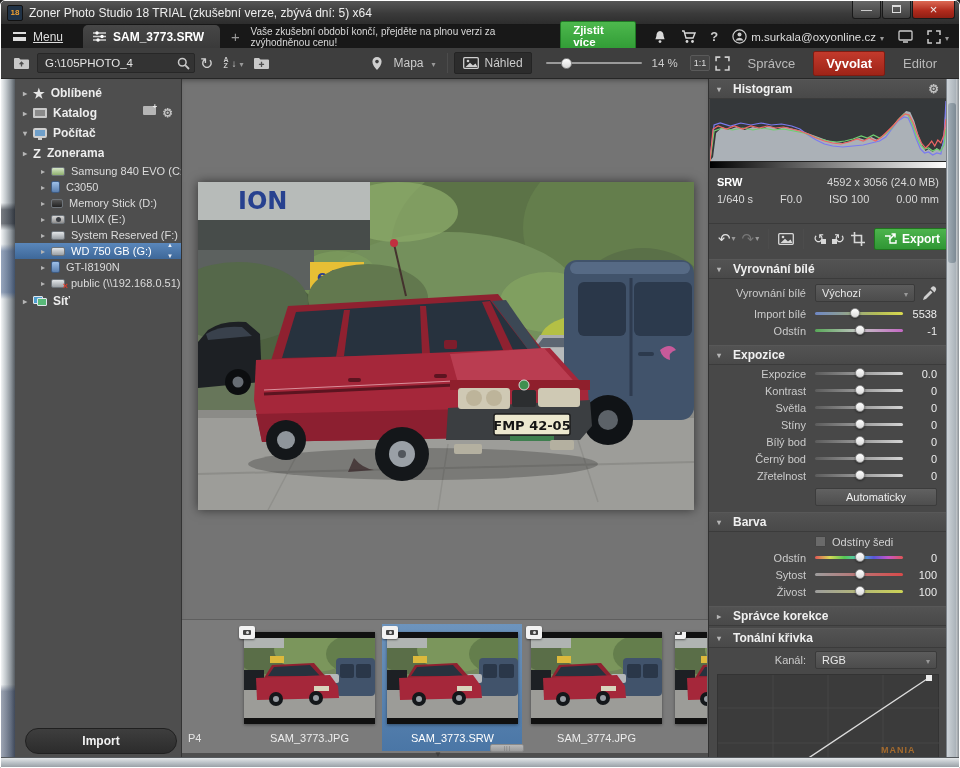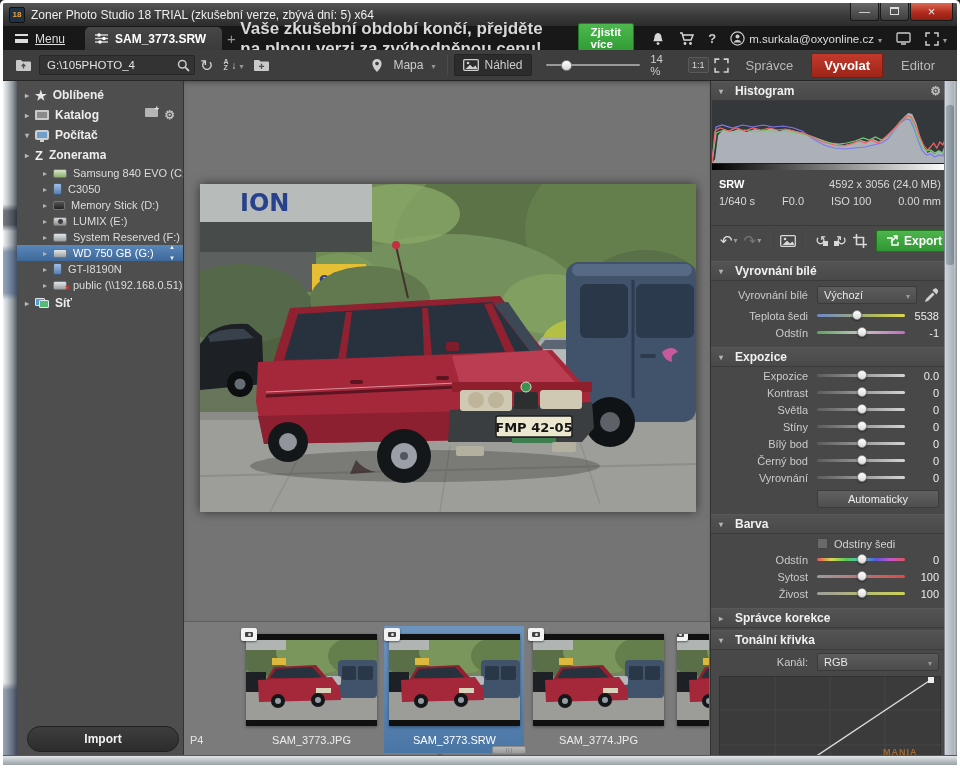--- a/index.html
+++ b/index.html
@@ -1,18 +1,18 @@
 <!DOCTYPE html>
 <html><head>
 <meta charset="utf-8">
 <style>
   * { margin:0; padding:0; box-sizing:border-box; }
   html,body { width:960px; height:768px; overflow:hidden; background:#222;
     font-family:"Liberation Sans", sans-serif; -webkit-font-smoothing:antialiased; }
-  .win { position:absolute; inset:0; background:#4e4e4e; border:3px solid #ffffff; border-radius:5px 5px 0 0; overflow:hidden; }
+  .win { position:absolute; inset:0; background:#4e4e4e; border:1px solid #ffffff; border-radius:5px 5px 0 0; overflow:hidden; }
   i { font-style:normal; display:inline-block; }
 
   
   .titlebar { position:absolute; left:0; top:0; right:0; height:24px;
     background:linear-gradient(#565656,#3a3a3a 55%,#2d2d2d); border-bottom:1px solid #171717;
     display:flex; align-items:center; color:#eee; font-size:12px; }
   .appicon { width:16px; height:16px; margin:0 6px 0 6px; background:#203246; border:1px solid #111;
     border-radius:2px; color:#f0a030; font-weight:bold; font-size:8px; display:flex; align-items:center; justify-content:center; }
   .winbtns { margin-left:auto; display:flex; margin-right:4px; margin-top:-6px; }
   .winbtn { width:29px; height:19px; border:1px solid #1a1a1a; border-top:none; border-radius:0 0 3px 3px;
@@ -24,21 +24,21 @@
   
   .menubar { position:absolute; left:0; top:24px; right:0; height:23px; background:#181818;
     display:flex; align-items:stretch; color:#ddd; font-size:12px; }
   .menu-btn { display:flex; align-items:center; gap:7px; padding:0 12px; }
   .hamb { width:13px; height:9px; border-top:2px solid #ddd; border-bottom:2px solid #ddd; position:relative; }
   .hamb::after { content:""; position:absolute; left:0; top:2.5px; width:13px; height:2px; background:#ddd; }
   .menu-btn u { text-decoration:underline; }
   .tab-active { display:flex; align-items:center; gap:7px; margin-left:8px; padding:0 16px 0 10px;
     background:linear-gradient(#474747,#3a3a3a); border-radius:5px 5px 0 0; color:#fff; font-weight:bold; font-size:12px; }
   .tab-new { width:34px; display:flex; align-items:center; justify-content:center; color:#999; font-size:15px; }
-  .trialmsg { margin-left:auto; align-self:center; color:#d8d8d8; font-size:17px;font-weight:bold; }
+  .trialmsg { margin-left:auto; align-self:center; color:#d8d8d8; font-size:10px; }
   .cta { align-self:center; margin:0 10px 0 12px; background:linear-gradient(#4db84d,#2f9a34); border:1px solid #1f7a24;
     border-radius:2px; color:#fff; font-weight:bold; font-size:11.5px; padding:2px 12px 3px; }
   .mb-ic { align-self:center; margin:0 7px; color:#ccc; display:flex; align-items:center; gap:4px; }
   .acct { font-size:11.5px; color:#ddd; }
   .cdn::after { content:"▾"; font-size:8px; color:#999; }
 
   
   .toolbar { position:absolute; left:0; top:47px; right:0; height:31px; background:#3e3e3e;
     border-bottom:1px solid #262626; display:flex; align-items:center; color:#ccc; font-size:12px; }
   .tb-ic { margin:0 5px; display:flex; align-items:center; gap:3px; }
@@ -647,21 +647,21 @@
         <span>Výchozí</span>
           <i class="cdn"></i>
       </span>
       <span class="sp"></span>
       <svg width="15" height="15" viewBox="0 0 15 15">
         <path d="M1 14 L2 11 L8.5 4.5 L10.5 6.5 L4 13 Z" fill="#d0d0d0"></path>
         <path d="M8.5 2.5 L12.5 6.5 L14 4 Q14.5 2 13 1 Q11.5 -0.5 9.8 1 Z" fill="#d0d0d0"></path>
       </svg>
     </div>
     <div class="prow">
-      <span class="plabel">Teplota šedi</span>
+      <span class="plabel">Import bílé</span>
       <span class="ptrack t-temp">
           <i class="pthumb" style="left:40%;"></i>
         </span>
       <span class="pval">5538</span>
     </div>
     <div class="prow">
       <span class="plabel">Odstín</span>
       <span class="ptrack t-tint">
           <i class="pthumb"></i>
         </span>
@@ -708,21 +708,21 @@
       <span class="pval">0</span>
     </div>
     <div class="prow">
       <span class="plabel">Černý bod</span>
       <span class="ptrack">
           <i class="pthumb"></i>
         </span>
       <span class="pval">0</span>
     </div>
     <div class="prow">
-      <span class="plabel">Vyrovnání</span>
+      <span class="plabel">Zřetelnost</span>
       <span class="ptrack">
           <i class="pthumb"></i>
         </span>
       <span class="pval">0</span>
     </div>
     <div class="autob">Automaticky</div>
 
     <div class="phead" style="margin-top:6px;">
       <i class="car d"></i>
       <span>Barva</span>

